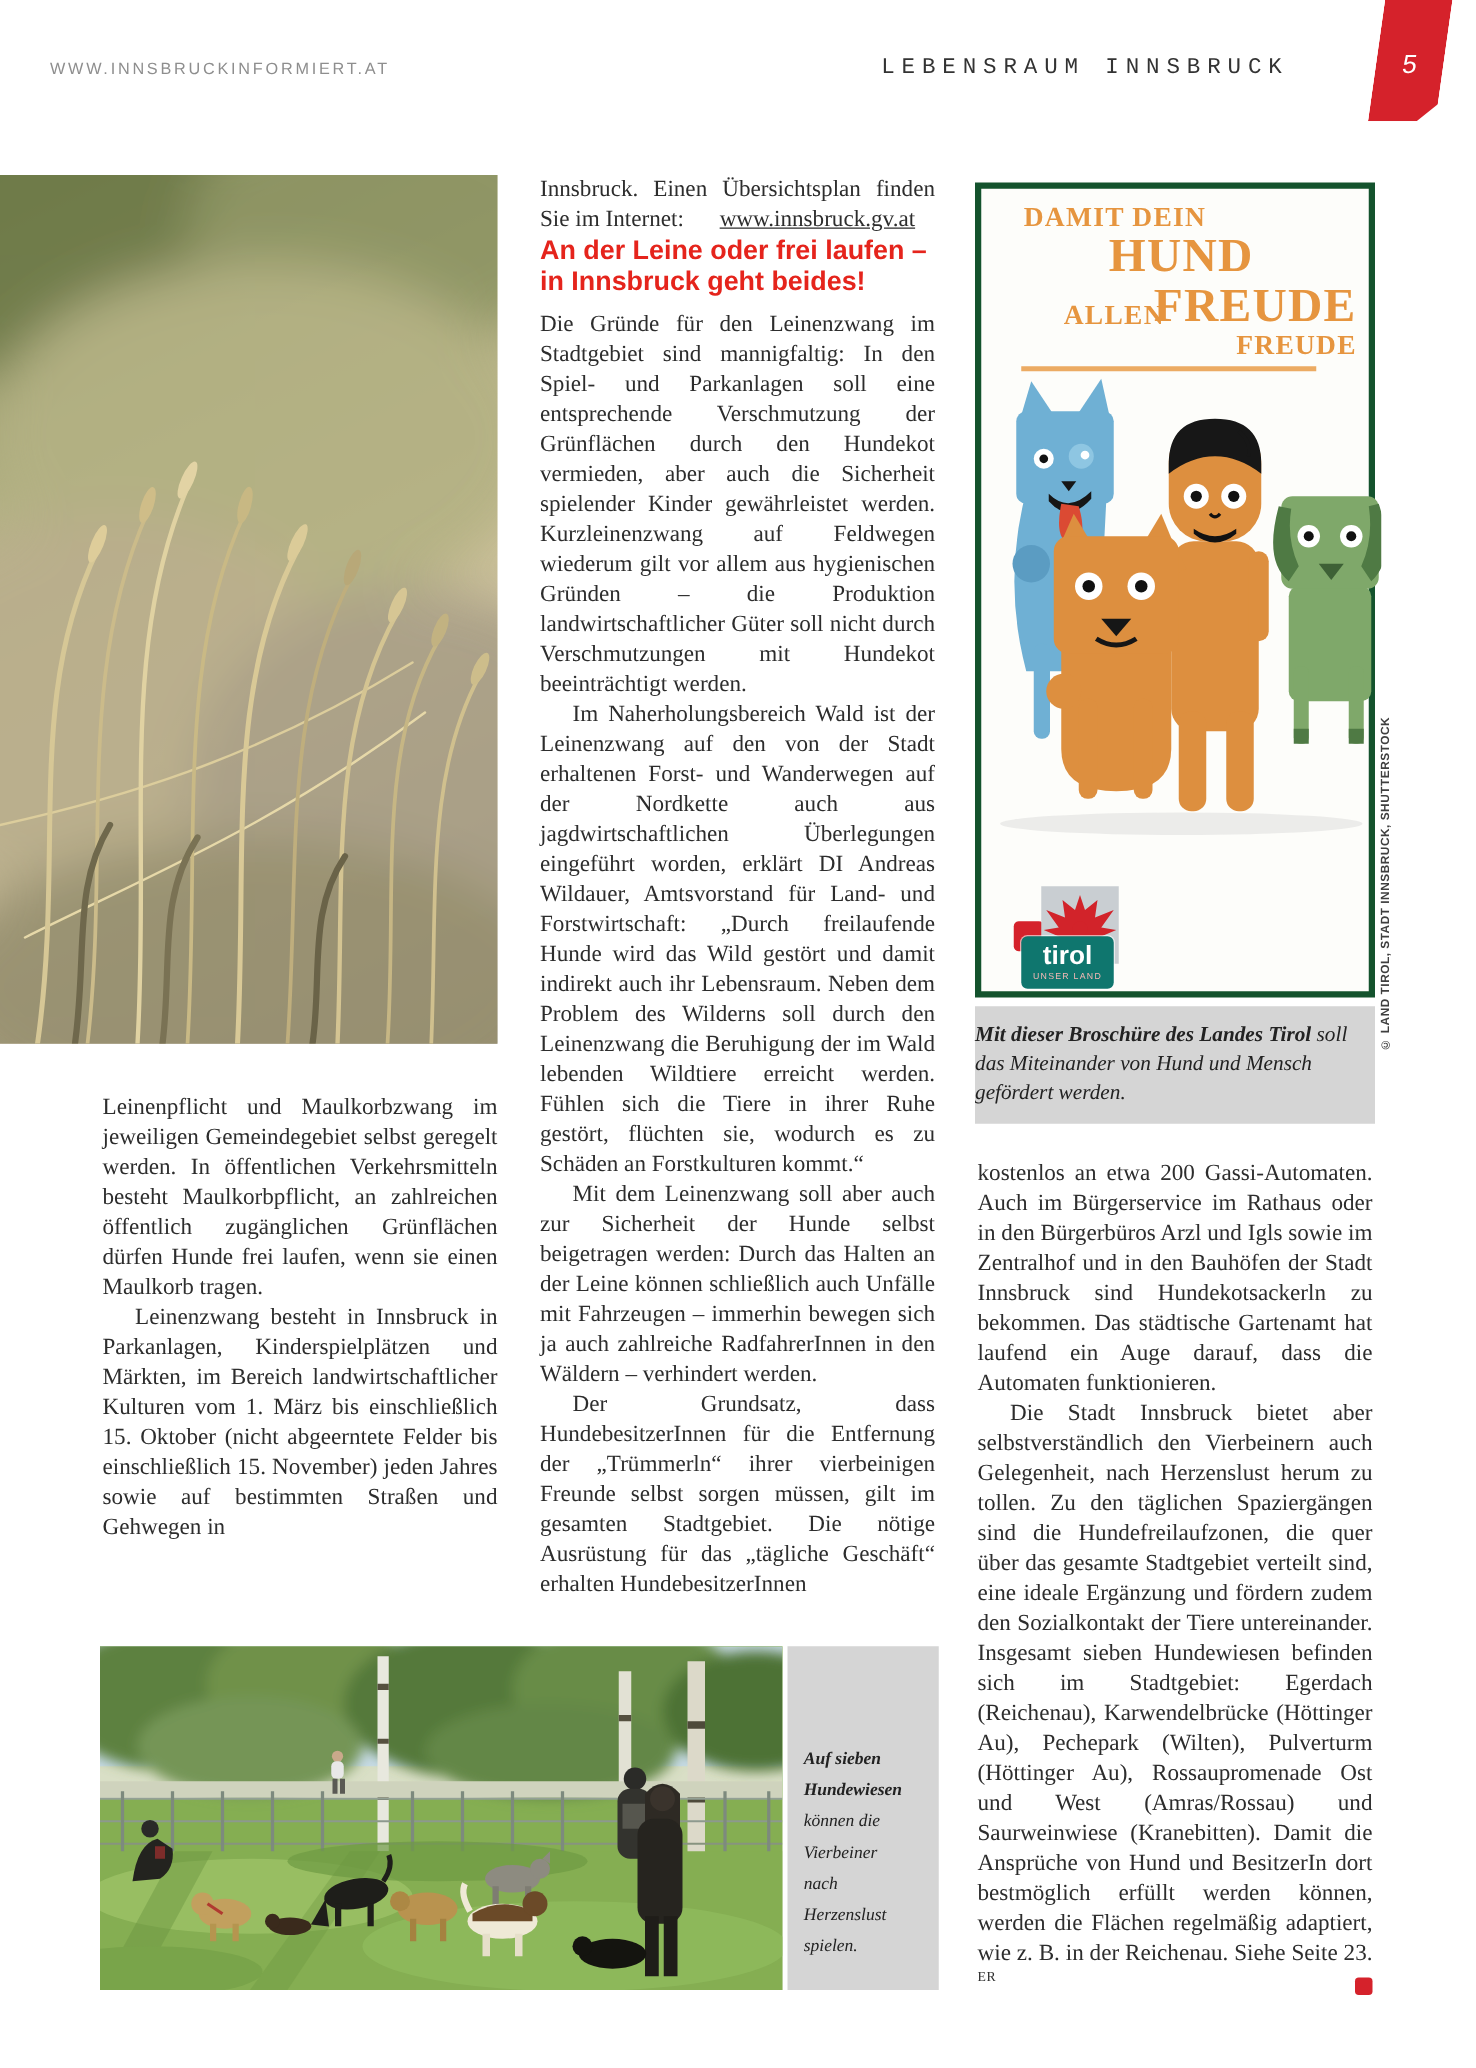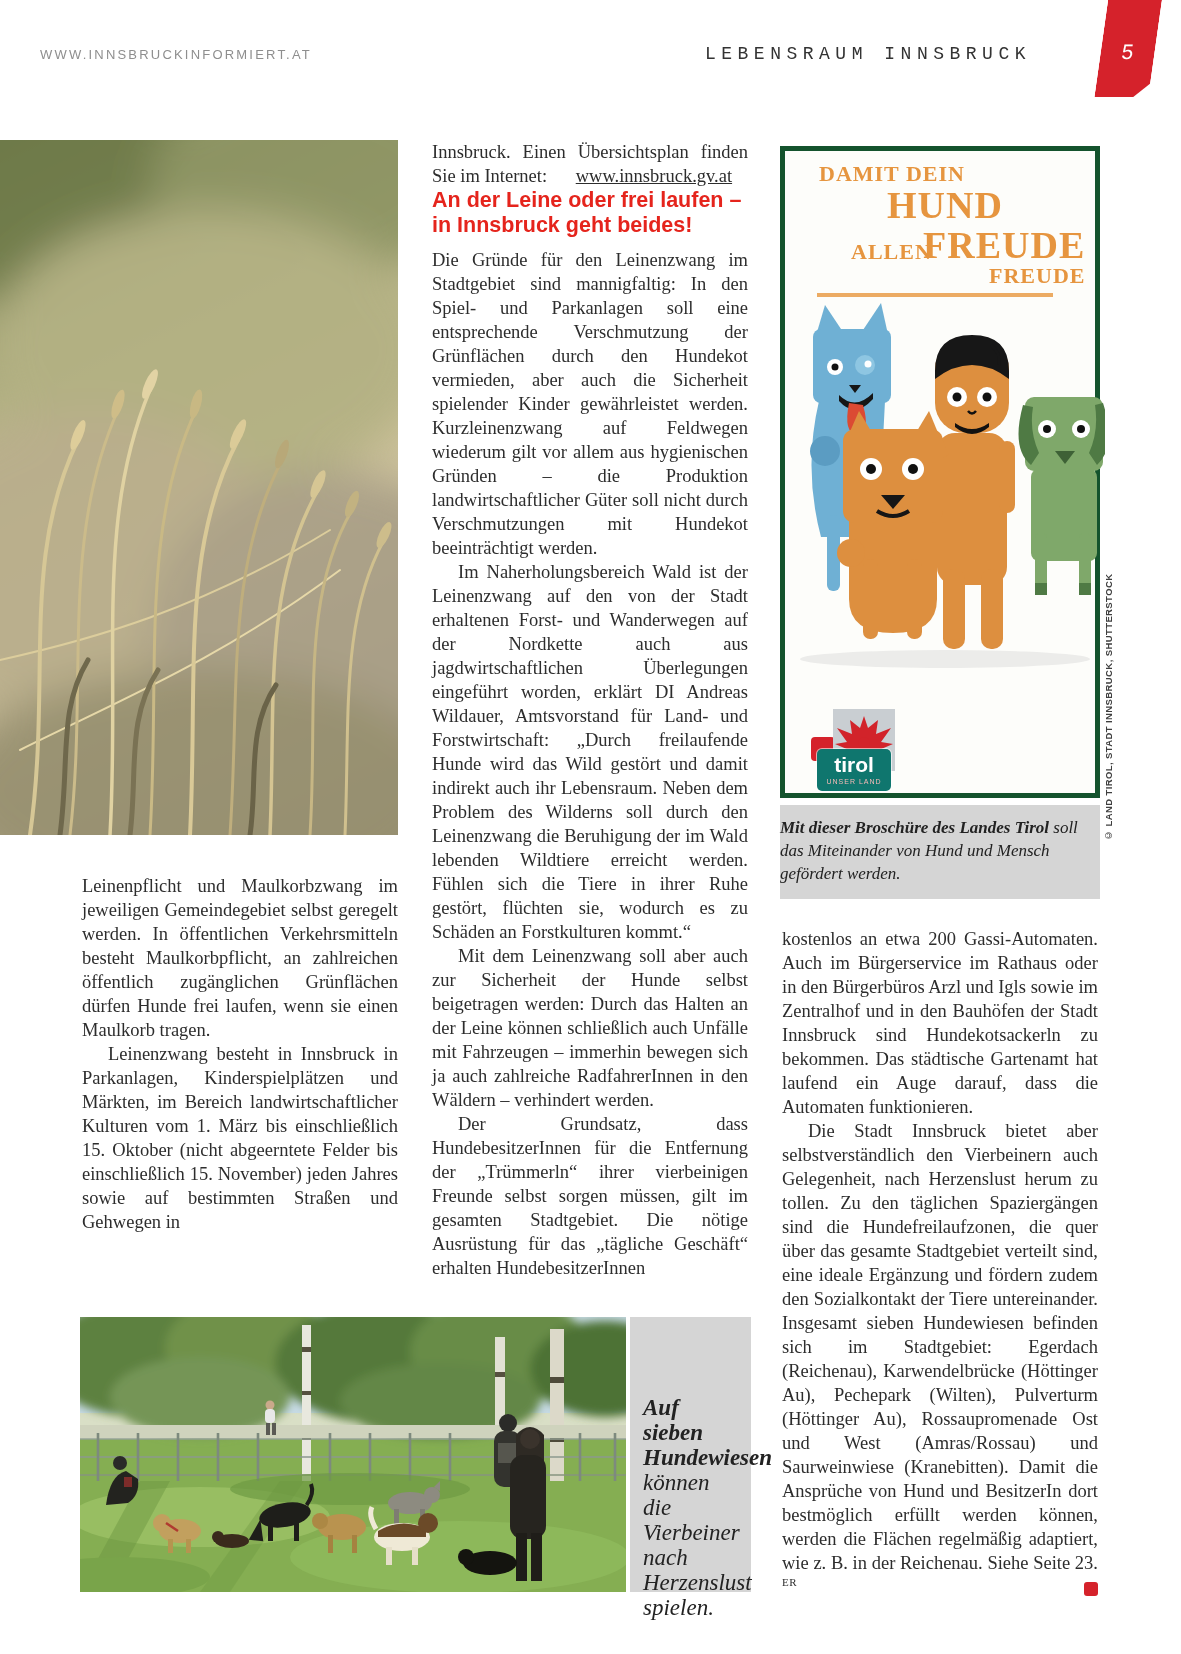--- a/index.html
+++ b/index.html
@@ -62,21 +62,21 @@
   .tirol-sub{display:block;color:#f6b9b6;font-family:"Liberation Sans",sans-serif;font-size:7px;
              line-height:8px;letter-spacing:1px;}
   .tagline{position:absolute;left:128px;top:560px;font-family:"Liberation Sans",sans-serif;
            font-size:17px;line-height:26px;font-weight:bold;color:#3b3b3b;}
 
   
   .caption-box{position:absolute;background:#d5d5d5;font-style:italic;color:#222;}
   .poster-caption{left:780px;top:805px;width:320px;height:94px;padding:11px 0;
                   box-sizing:border-box;font-size:17px;line-height:23px;}
   .photo-caption{left:630px;top:1317px;width:121px;height:275px;padding:78px 20px 0 13px;
-                 box-sizing:border-box;font-size:23px;line-height:25px;}
+                 box-sizing:border-box;font-size:14px;line-height:25px;}
   .cap-b{font-weight:bold;}
 
   
   .credit{position:absolute;left:1103px;top:556px;height:285px;writing-mode:vertical-rl;
           transform:rotate(180deg);font-family:"Liberation Sans",sans-serif;font-size:9.5px;
           letter-spacing:0.4px;color:#3f3f3f;font-weight:bold;white-space:nowrap;}
 </style>
 </head>
 <body>
 

